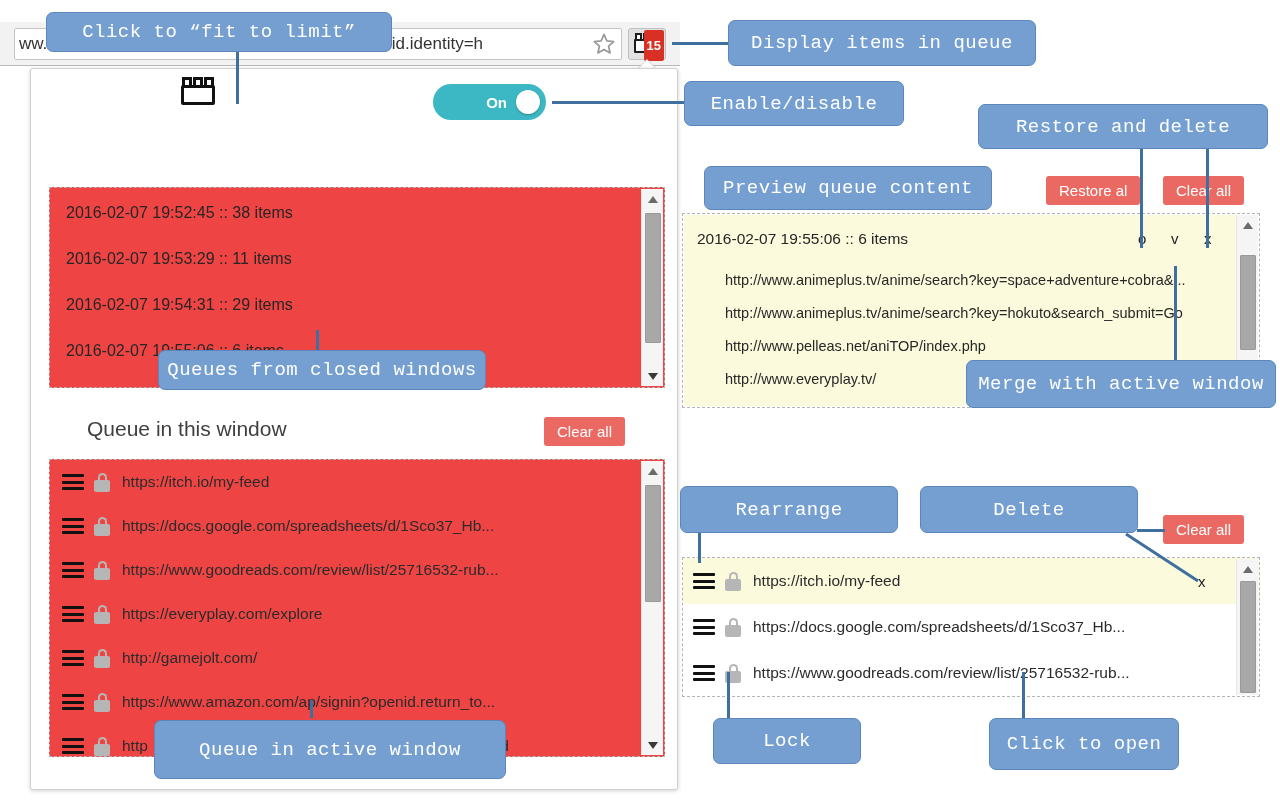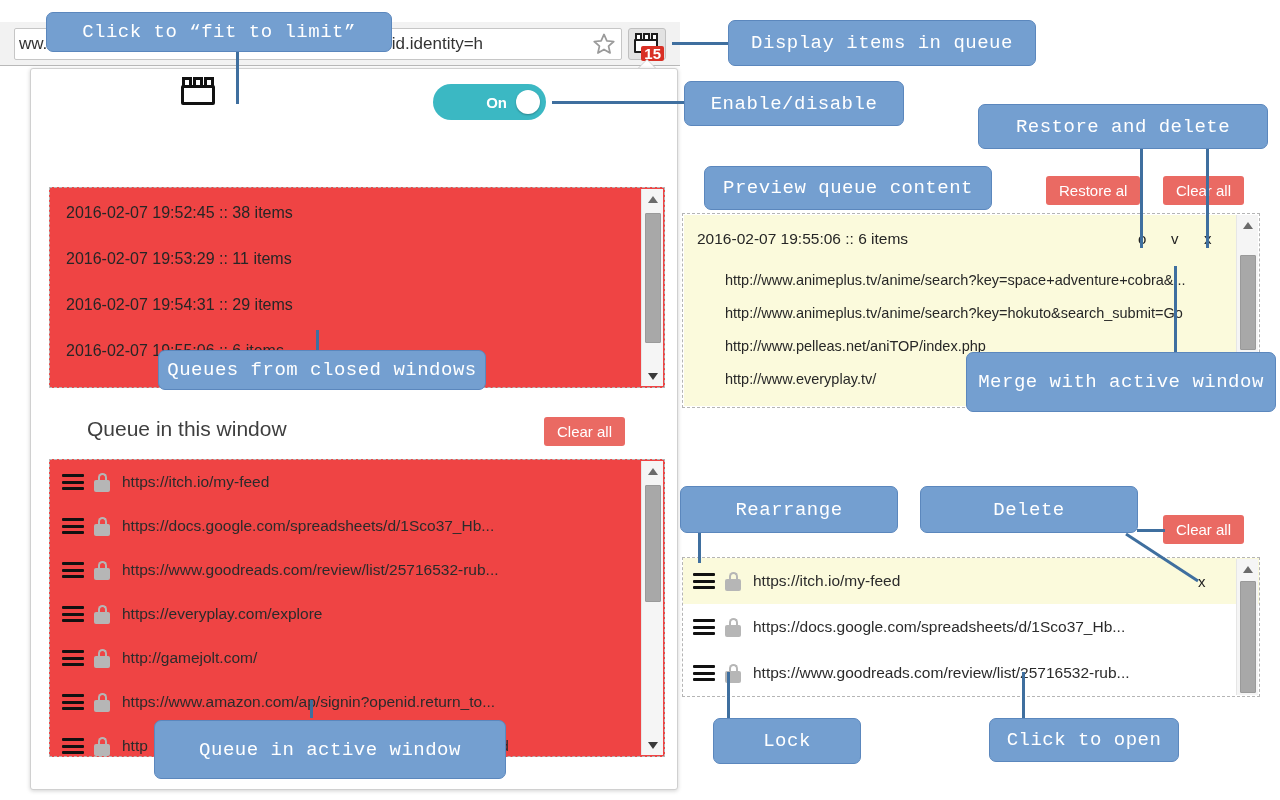--- a/index.html
+++ b/index.html
@@ -53,23 +53,23 @@
     position:absolute;left:0;top:6px;width:24px;height:14px;
     border:2px solid #1c1c1c;border-radius:1px;background:#fff;
     box-sizing:border-box;
   }
   .tabicon .t1{position:absolute;left:1px;top:0px;width:7px;height:7px;border:2px solid #1c1c1c;border-bottom:none;background:#fff;box-sizing:border-box;}
   .tabicon .t2{position:absolute;left:9px;top:0px;width:7px;height:7px;border:2px solid #1c1c1c;border-bottom:none;background:#fff;box-sizing:border-box;}
   .tabicon .t3{position:absolute;left:17px;top:0px;width:7px;height:7px;border:2px solid #1c1c1c;border-bottom:none;background:#fff;box-sizing:border-box;}
   #badge{
     position:absolute;right:-4px;bottom:-6px;
     background:#d93025;color:#fff;
-    font-size:15px;font-weight:bold;
+    font-size:13px;font-weight:bold;
     line-height:13px;
-    padding:1px 3px;border-radius:2px;
+    padding:9px 3px;border-radius:2px;
     font-family:"Liberation Sans", sans-serif;
   }
 
   
   #popup{
     left:30px;top:68px;width:648px;height:722px;
     background:#ffffff;
     border:1px solid #d0d0d0;
     border-radius:3px;
     box-shadow:0 1px 4px rgba(0,0,0,.18);
@@ -474,19 +474,19 @@
   <line x1="6" y1="6" x2="78" y2="53" stroke="#3f6f9f" stroke-width="3"></line>
 </svg>
 <div class="leader v" style="left:727px;top:672px;height:46px;"></div>
 <div class="leader v" style="left:1022px;top:672px;height:46px;"></div>
 
 <div class="callout" style="left:46px;top:12px;width:346px;height:40px;">Click to “fit to limit”</div>
 <div class="callout" style="left:728px;top:20px;width:308px;height:46px;">Display items in queue</div>
 <div class="callout" style="left:684px;top:81px;width:220px;height:45px;">Enable/disable</div>
 <div class="callout" style="left:978px;top:104px;width:290px;height:45px;">Restore and delete</div>
 <div class="callout" style="left:704px;top:166px;width:288px;height:44px;">Preview queue content</div>
-<div class="callout" style="left:966px;top:352px;width:310px;height:60px;">Merge with active window</div>
+<div class="callout" style="left:966px;top:360px;width:310px;height:48px;">Merge with active window</div>
 <div class="callout" style="left:158px;top:350px;width:328px;height:40px;">Queues from closed windows</div>
 <div class="callout" style="left:154px;top:720px;width:352px;height:59px;">Queue in active window</div>
 <div class="callout" style="left:680px;top:486px;width:218px;height:47px;">Rearrange</div>
 <div class="callout" style="left:920px;top:486px;width:218px;height:47px;">Delete</div>
 <div class="callout" style="left:713px;top:718px;width:148px;height:46px;">Lock</div>
-<div class="callout" style="left:989px;top:718px;width:190px;height:44px;">Click to open</div>
+<div class="callout" style="left:989px;top:718px;width:190px;height:52px;">Click to open</div>
 
 </body></html>

